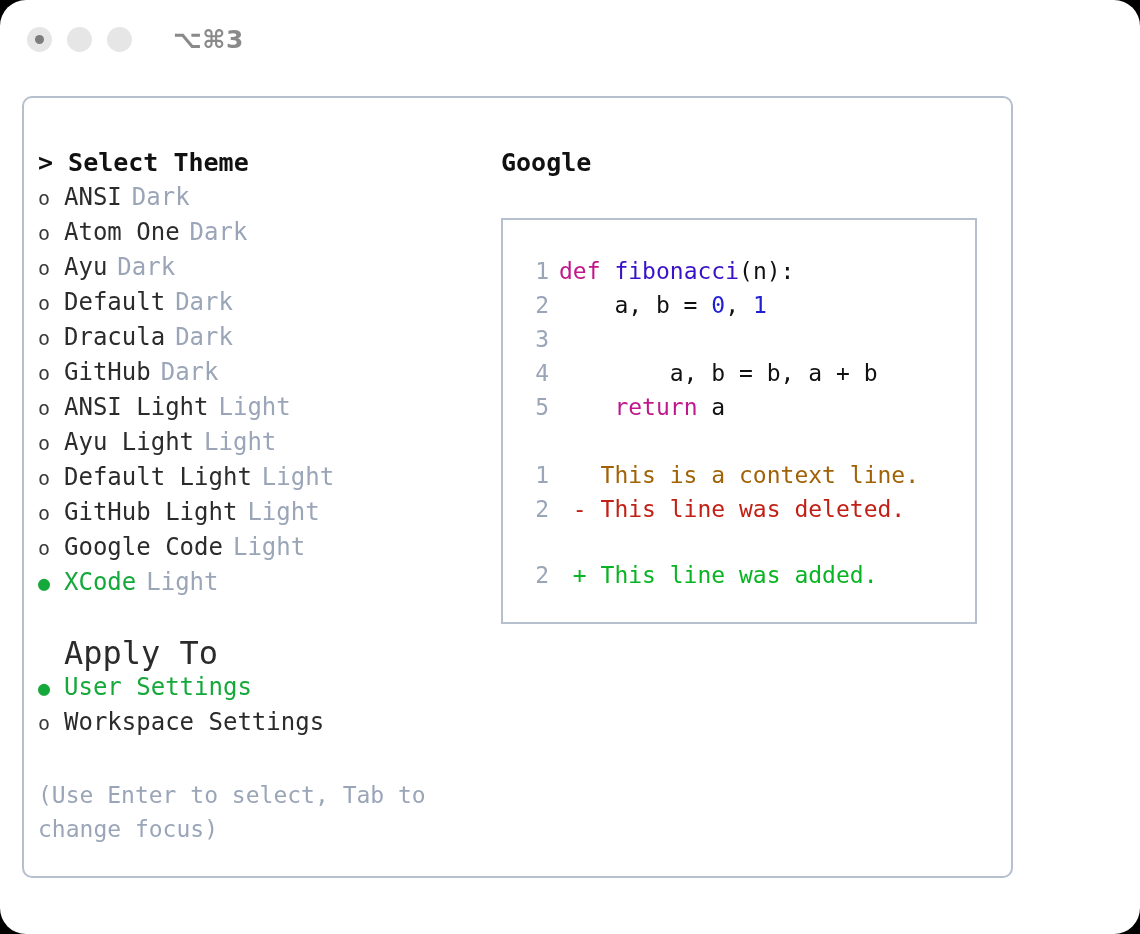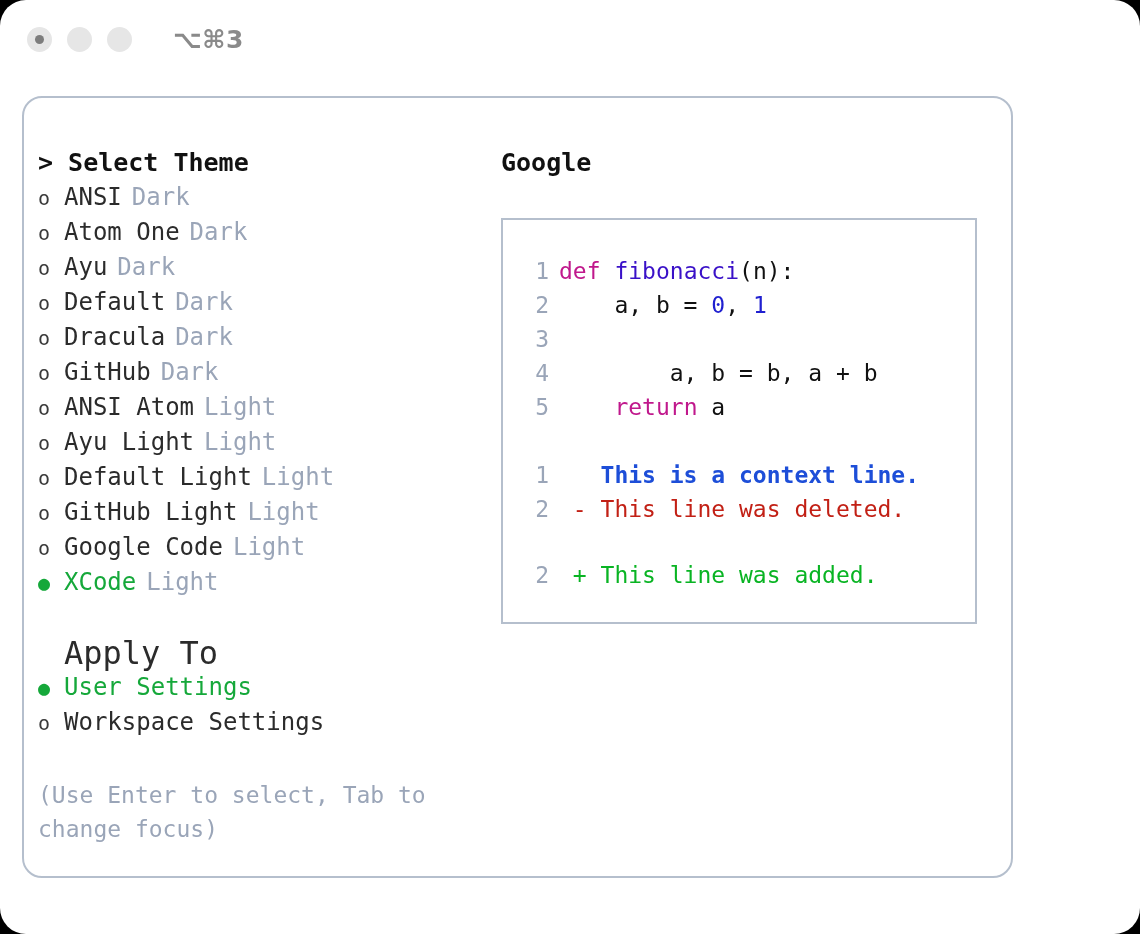--- a/index.html
+++ b/index.html
@@ -63,21 +63,21 @@
   }
 
   
   .panel {
     position: absolute;
     left: 22px;
     top: 96px;
     width: 991px;
     height: 782px;
     border: 2px solid #b5bfcd;
-    border-radius: 20px;
+    border-radius: 10px;
     box-sizing: border-box;
     background: #ffffff;
   }
 
   .columns {
     position: absolute;
     left: 0; top: 0;
     width: 100%; height: 100%;
   }
 
@@ -171,21 +171,21 @@
     flex: none;
     margin-right: 10px;
   }
   .tok-kw  { color: #c0188c; }
   .tok-fn  { color: #3a11c8; }
   .tok-bi  { color: #7a3fc8; }
   .tok-num { color: #2020d0; }
   .tok-pln { color: #111111; }
   .code-gap { height: 34px; }
 
-  .diff-ctx { color: #1d4ed8; font-weight: bold; }
+  .diff-ctx { color: #a16207; }
   .diff-del { color: #c22015; }
   .diff-add { color: #09b423; margin-top: 32px; }
 </style>
 </head>
 <body>
 
 <div class="window">
 
   <div class="titlebar">
     <div class="dot">
@@ -202,21 +202,21 @@
       <div class="left-col">
         <div class="section-header">&gt; Select Theme</div>
 
         <div id="theme-list">
             <div class="opt-row"><span class="marker">o</span><span class="opt-label">ANSI</span><span class="opt-tag">Dark</span></div>
             <div class="opt-row"><span class="marker">o</span><span class="opt-label">Atom One</span><span class="opt-tag">Dark</span></div>
             <div class="opt-row"><span class="marker">o</span><span class="opt-label">Ayu</span><span class="opt-tag">Dark</span></div>
             <div class="opt-row"><span class="marker">o</span><span class="opt-label">Default</span><span class="opt-tag">Dark</span></div>
             <div class="opt-row"><span class="marker">o</span><span class="opt-label">Dracula</span><span class="opt-tag">Dark</span></div>
             <div class="opt-row"><span class="marker">o</span><span class="opt-label">GitHub</span><span class="opt-tag">Dark</span></div>
-            <div class="opt-row"><span class="marker">o</span><span class="opt-label">ANSI Atom</span><span class="opt-tag">Light</span></div>
+            <div class="opt-row"><span class="marker">o</span><span class="opt-label">ANSI Light</span><span class="opt-tag">Light</span></div>
             <div class="opt-row"><span class="marker">o</span><span class="opt-label">Ayu Light</span><span class="opt-tag">Light</span></div>
             <div class="opt-row"><span class="marker">o</span><span class="opt-label">Default Light</span><span class="opt-tag">Light</span></div>
             <div class="opt-row"><span class="marker">o</span><span class="opt-label">GitHub Light</span><span class="opt-tag">Light</span></div>
             <div class="opt-row"><span class="marker">o</span><span class="opt-label">Google Code</span><span class="opt-tag">Light</span></div>
             <div class="opt-row selected"><span class="marker sel">●</span><span class="opt-label">XCode</span><span class="opt-tag">Light</span></div>
           </div>
 
         <div class="subsection">
           <div class="apply-label">Apply To</div>
           <div id="apply-list">

